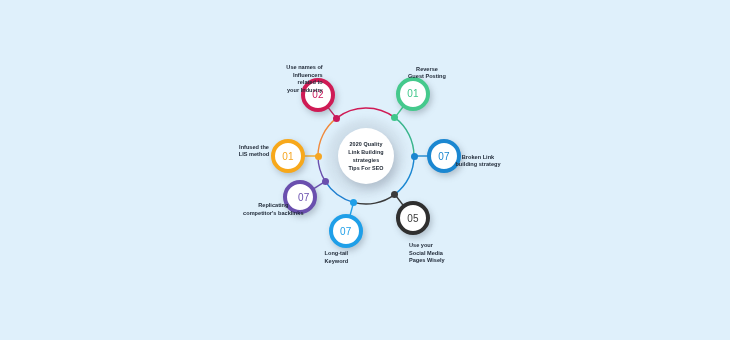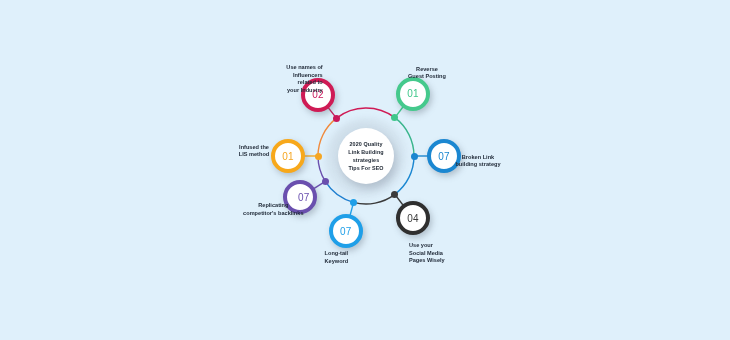--- a/index.html
+++ b/index.html
@@ -149,21 +149,21 @@
         <div class="dot" style="left: 332.948px; top: 114.675px; background: rgb(201, 24, 91);"></div>
         <div class="node node-shadow" style="left: 395.942px; top: 76.7064px; border-color: rgb(69, 201, 140);">
           <span class="node-num" style="color: rgb(62, 199, 138);">01</span>
         </div>
         <div class="dot" style="left: 391.387px; top: 114.165px; background: rgb(62, 199, 138);"></div>
         <div class="node node-shadow" style="left: 427px; top: 139px; border-color: rgb(27, 135, 209);">
           <span class="node-num" style="color: rgb(26, 134, 208);">07</span>
         </div>
         <div class="dot" style="left: 410.5px; top: 152.5px; background: rgb(26, 134, 208);"></div>
         <div class="node node-shadow" style="left: 395.942px; top: 201.294px; border-color: rgb(47, 47, 47);">
-          <span class="node-num" style="color: rgb(59, 59, 59);">04</span>
+          <span class="node-num" style="color: rgb(59, 59, 59);">05</span>
         </div>
         <div class="dot" style="left: 391.387px; top: 190.835px; background: rgb(59, 59, 59);"></div>
         <div class="node node-shadow" style="left: 328.812px; top: 214.342px; border-color: rgb(31, 159, 232);">
           <span class="node-num" style="color: rgb(31, 159, 232);">07</span>
         </div>
         <div class="dot" style="left: 350.077px; top: 198.864px; background: rgb(31, 159, 232);"></div>
         <div class="node node-shadow" style="left: 282.852px; top: 180.334px; border-color: rgb(106, 79, 174);">
           <span class="node-num" style="color: rgb(106, 79, 174); margin-left: 8px;">07</span>
         </div>
         <div class="dot" style="left: 321.794px; top: 177.936px; background: rgb(106, 79, 174);"></div>

